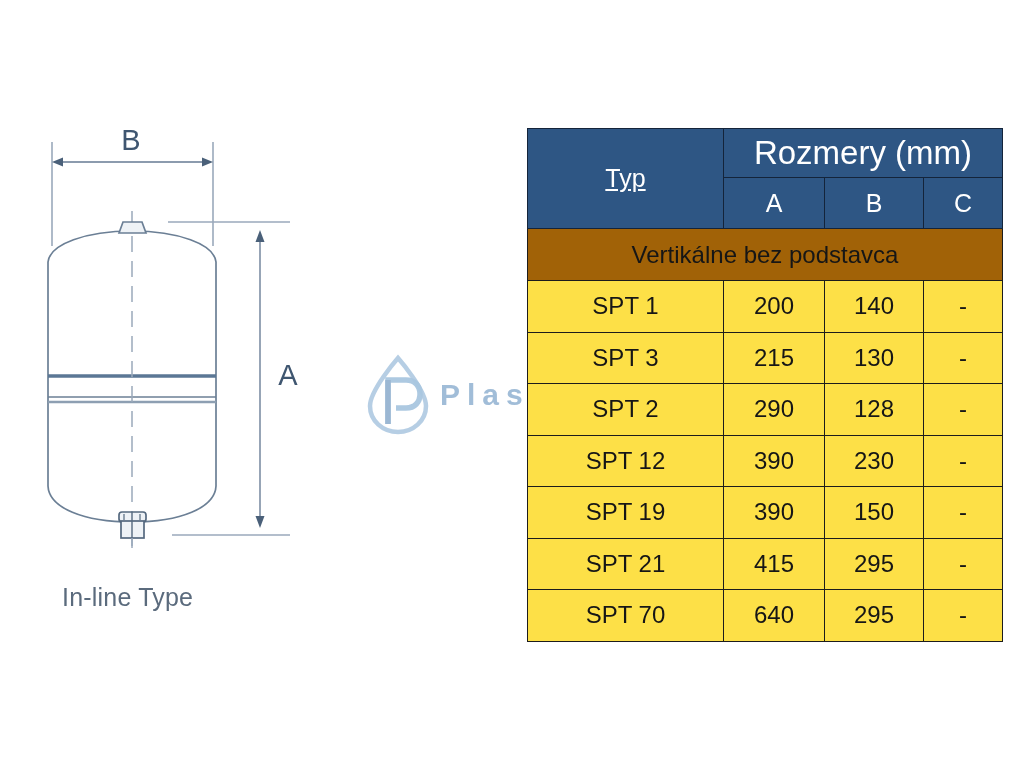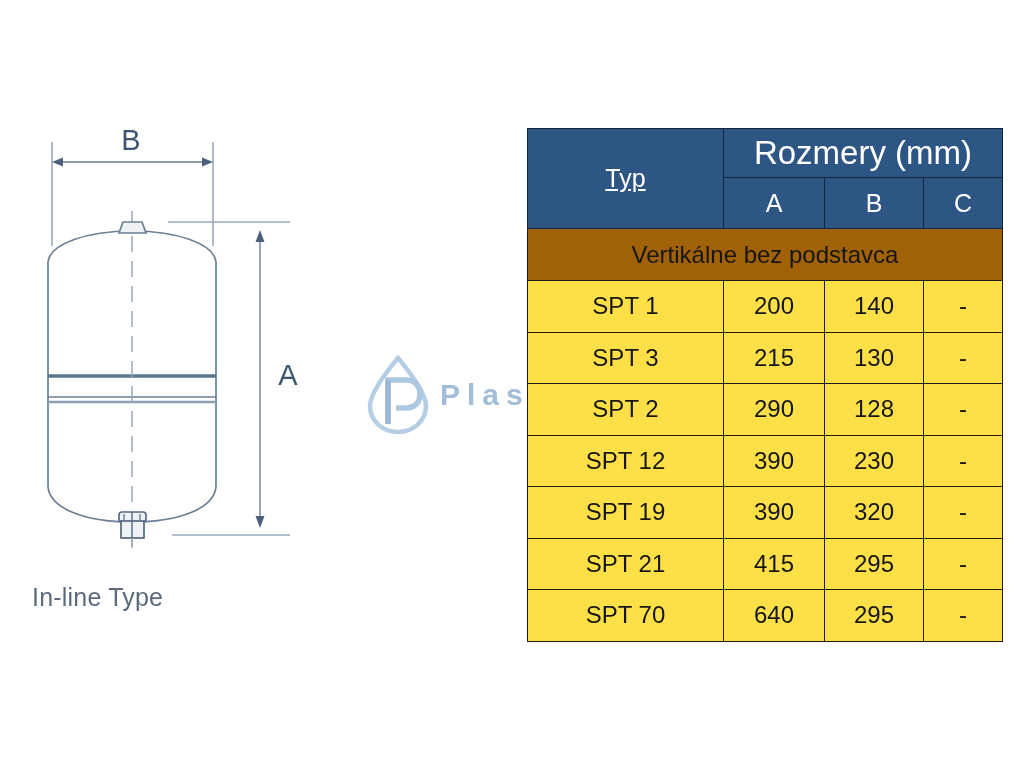--- a/index.html
+++ b/index.html
@@ -17,21 +17,21 @@
   
   #drawing-panel {
     position: absolute;
     left: 0; top: 0;
     width: 500px; height: 768px;
   }
   #drawing-svg { position: absolute; left: 0; top: 0; }
 
   #drawing-caption {
     position: absolute;
-    left: 32px;
+    left: 62px;
     top: 583px;
     font-size: 25px;
     font-weight: 300;
     color: #5b6b7d;
     letter-spacing: 0.2px;
     white-space: nowrap;
   }
 
   
   #watermark {
@@ -216,21 +216,21 @@
       </tr>
       <tr class="data-row">
         <td>SPT 12</td>
         <td>390</td>
         <td>230</td>
         <td>-</td>
       </tr>
       <tr class="data-row">
         <td>SPT 19</td>
         <td>390</td>
-        <td>320</td>
+        <td>150</td>
         <td>-</td>
       </tr>
       <tr class="data-row">
         <td>SPT 21</td>
         <td>415</td>
         <td>295</td>
         <td>-</td>
       </tr>
       <tr class="data-row">
         <td>SPT 70</td>

